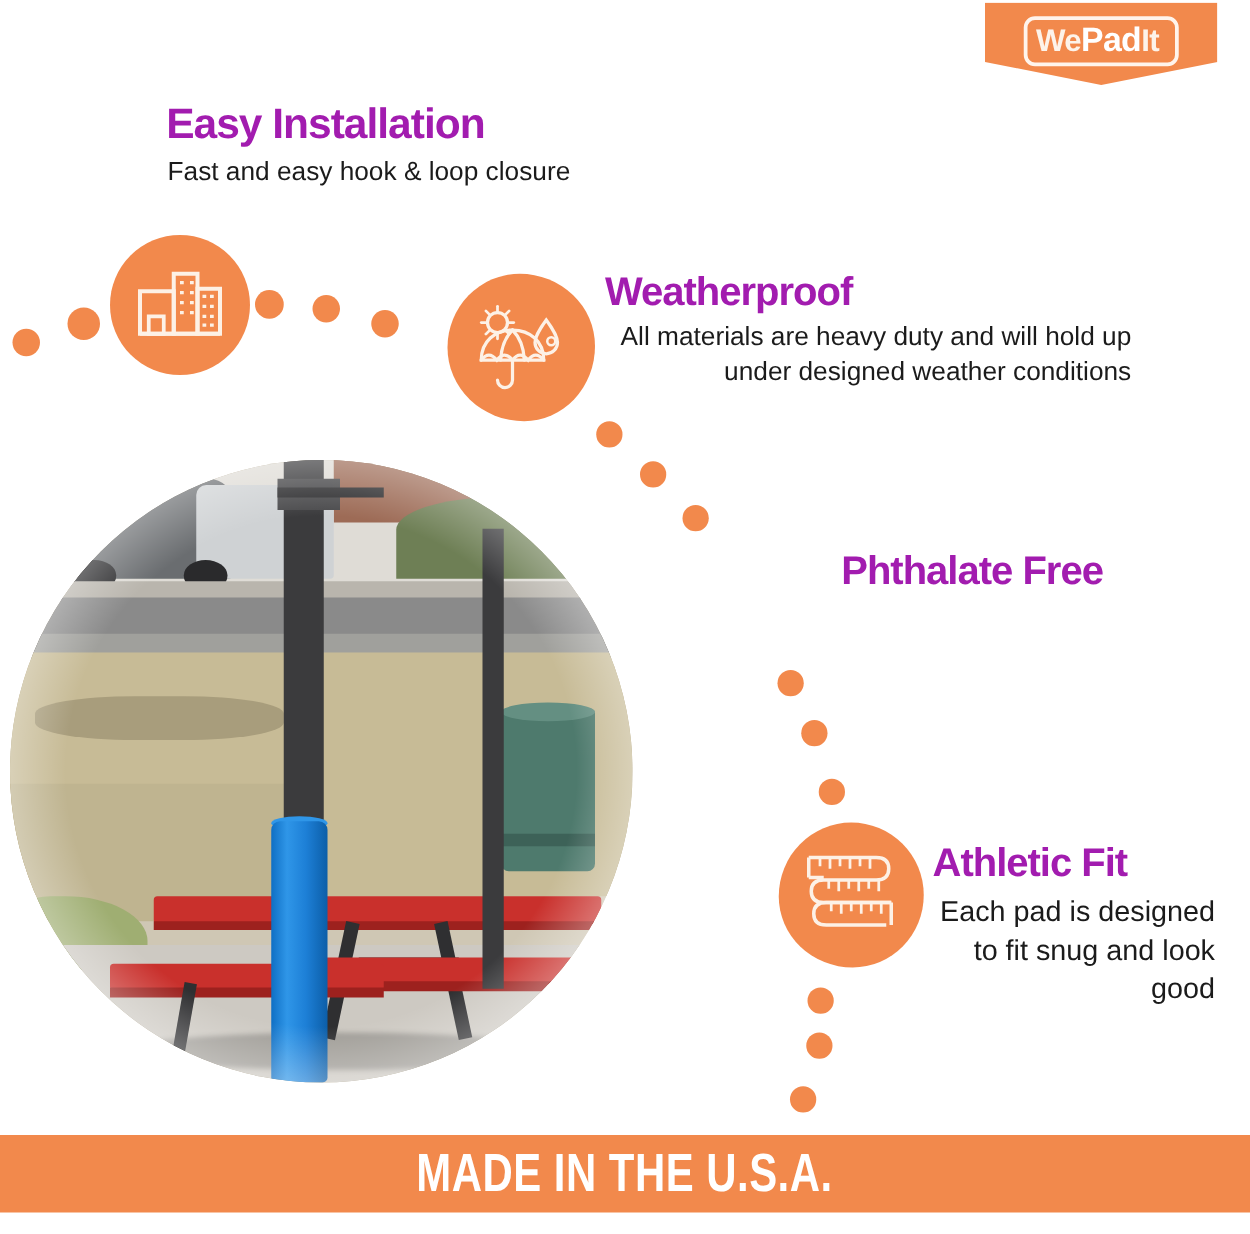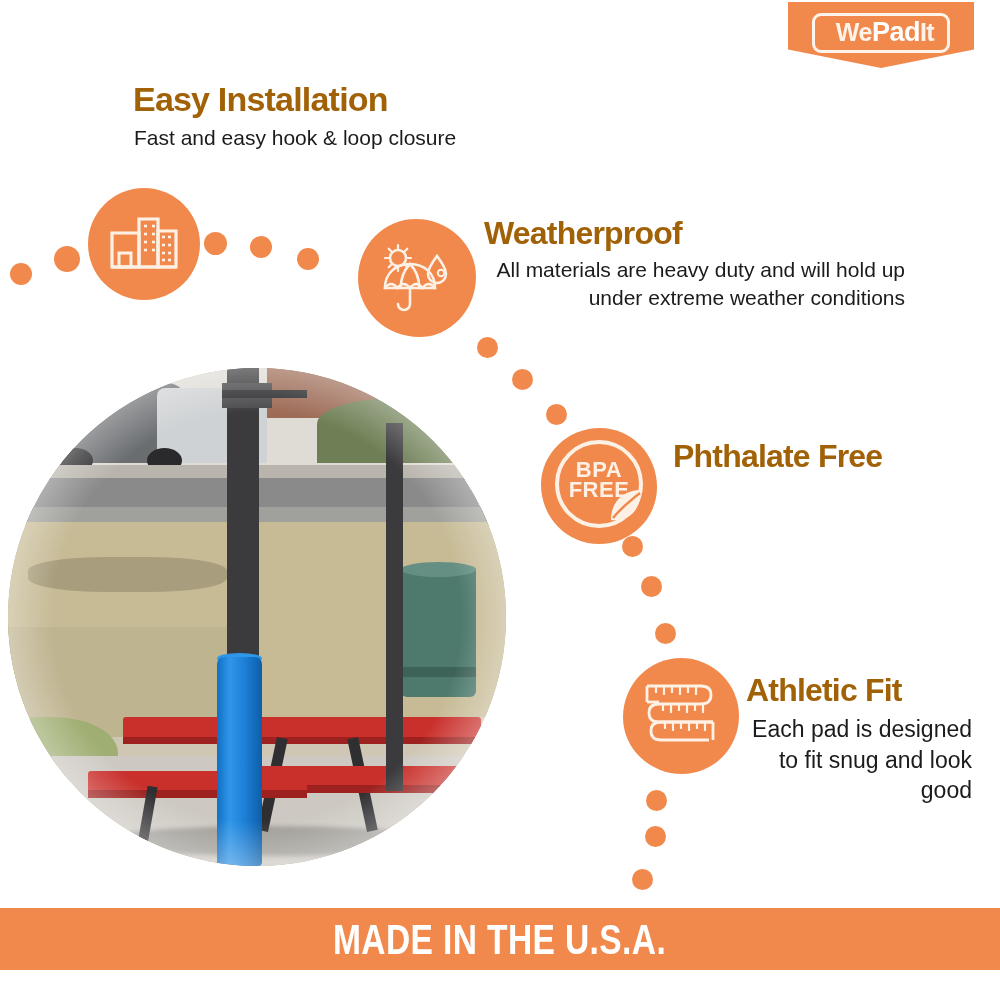--- a/index.html
+++ b/index.html
@@ -30,34 +30,34 @@
     -webkit-clip-path: polygon(0 0, 100% 0, 100% 72%, 50% 100%, 0 72%);
     clip-path: polygon(0 0, 100% 0, 100% 72%, 50% 100%, 0 72%);
     display: flex;
     align-items: flex-start;
     justify-content: center;
   }
   .logo-inner {
     margin-top: 11px;
     border: 3px solid #FFF4EC;
     border-radius: 9px;
-    padding: 3px 13px 4px 21px;
+    padding: 3px 13px 4px 7px;
     display: flex;
     align-items: baseline;
     line-height: 1;
   }
   .logo-we  { color:#FDF3EA; font-size: 25px; font-weight: 700; letter-spacing:-0.5px; }
   .logo-pad { color:#FFFFFF; font-size: 27px; font-weight: 800; letter-spacing:-0.5px; }
   .logo-it  { color:#FDF3EA; font-size: 25px; font-weight: 700; letter-spacing:-0.5px; }
 
   
   .feature-title {
     position: absolute;
     font-weight: 800;
-    color: #a16207;
+    color: #a21caf;
     letter-spacing: -0.8px;
     white-space: nowrap;
   }
   .feature-desc {
     position: absolute;
     color: #1b1b1b;
     font-weight: 400;
     line-height: 1.33;
     text-align: right;
   }
@@ -255,21 +255,21 @@
         <path d="M53 40 h3"></path>
           <path d="M59 40 h3"></path>
         <path d="M53 47 h3"></path>
           <path d="M59 47 h3"></path>
       </g>
       <path d="M10 40 h12 v14 h-12 z" stroke-width="3"></path>
     </svg>
   </div>
 
   <h2 class="feature-title" id="title-weather">Weatherproof</h2>
-  <p class="feature-desc" id="desc-weather">All materials are heavy duty and will hold up under extreme weather conditions</p>
+  <p class="feature-desc" id="desc-weather">All materials are heavy duty and will hold up under designed weather conditions</p>
 
   <div class="bubble" id="bubble-weather">
     <svg width="76" height="72" viewBox="0 0 76 72" fill="none" stroke="#FDF1E6" stroke-width="2.6" stroke-linecap="round">
 
       <circle cx="19" cy="16" r="8"></circle>
       <g stroke-width="2.2">
         <path d="M19 3 v4"></path>
           <path d="M19 25 v4"></path>
         <path d="M6 16 h4"></path>
           <path d="M28 16 h4"></path>
@@ -286,31 +286,20 @@
       <path d="M6 46 q6 -8 12.5 0 q6 -8 12.5 0 q6 -8 12.5 0 q6 -8 12.5 0"></path>
       <path d="M31 22 C25 28 22 36 21.5 46"></path>
       <path d="M31 22 C37 28 40 36 40.5 46"></path>
 
       <path d="M31 46 v16 a6 6 0 0 1 -12 0"></path>
     </svg>
   </div>
 
   <h2 class="feature-title" id="title-phth">Phthalate Free</h2>
 
-  <div class="bubble" id="bubble-bpa">
-    <svg width="116" height="116" viewBox="0 0 116 116" fill="none" style="position:absolute;left:0;top:0;">
-      <circle cx="58" cy="56" r="42" stroke="#FDF1E6" stroke-width="4" fill="none"></circle>
-      <path d="M70 92 C70 72 84 62 100 62 C100 82 88 94 70 92 Z" fill="#FDF1E6"></path>
-      <path d="M72 90 C80 80 90 72 99 65" stroke="#F2894C" stroke-width="2.4" fill="none"></path>
-    </svg>
-    <div class="bpa-text">
-      <div>BPA</div>
-      <div>FREE</div>
-    </div>
-  </div>
 
   <h2 class="feature-title" id="title-fit">Athletic Fit</h2>
   <p class="feature-desc" id="desc-fit">Each pad is designed to fit snug and look good</p>
 
   <div class="bubble" id="bubble-fit">
     <svg width="84" height="80" viewBox="0 0 84 80" fill="none" stroke="#FDF1E6" stroke-width="2.8" stroke-linejoin="round">
 
       <path d="M8 10 H62 q10 0 10 9 q0 9 -10 9 H20 q-10 0 -10 9 q0 9 10 9 H74"></path>
       <path d="M8 10 v16"></path>
       <path d="M8 26 H20"></path>

